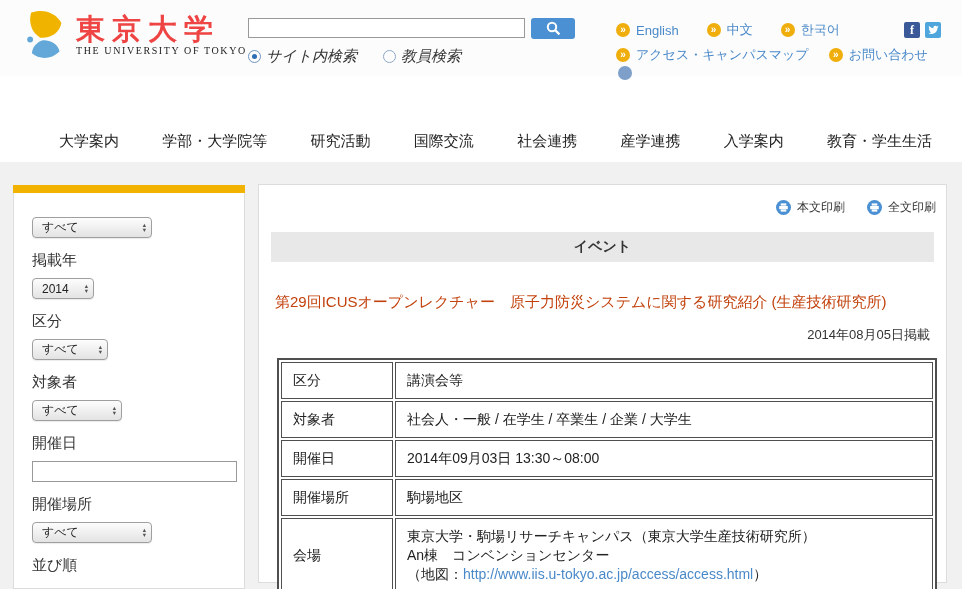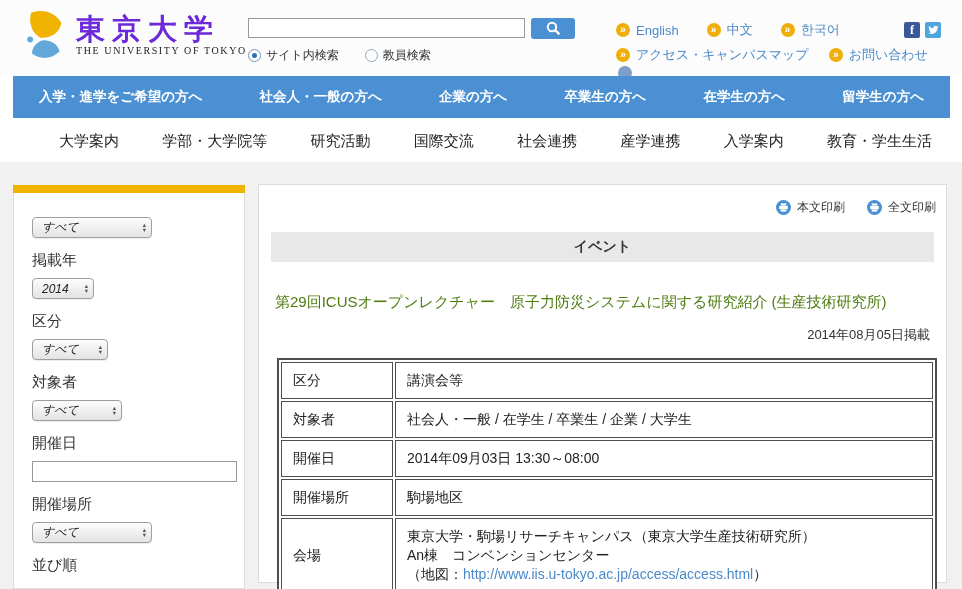--- a/index.html
+++ b/index.html
@@ -6,25 +6,25 @@
   html,body { background:#e9e9e9; }
   body { font-family:"Liberation Sans","DejaVu Sans",sans-serif; }
   #page {
     position:relative; width:962px; height:589px; margin:0 auto;
     background:#ffffff; overflow:hidden;
   }
   
   .header { position:absolute; top:0; left:0; width:962px; height:76px; background:#fcfcfc; }
   .logo { position:absolute; top:8px; left:20px; display:flex; align-items:center; }
   .logo-text { margin-left:10px; }
-  .logo-kanji { font-size:29px; font-weight:bold; letter-spacing:7px; color:#6d28d9; line-height:32px; white-space:nowrap; }
+  .logo-kanji { font-size:29px; font-weight:bold; letter-spacing:7px; color:#ef4444; line-height:32px; white-space:nowrap; }
   .logo-en { font-family:"Liberation Serif","DejaVu Serif",serif; font-size:10px; letter-spacing:1.6px; color:#1c1c1c; }
   .search-box { position:absolute; top:18px; left:248px; width:277px; height:20px; border:1px solid #999; background:#fff; font-size:12px; padding:0 6px; }
   .search-btn { position:absolute; top:18px; left:531px; width:44px; height:21px; background:#4a90d2; border:none; border-radius:3px; cursor:pointer; display:flex; align-items:center; justify-content:center; }
-  .radio-row { position:absolute; top:47px; left:248px; display:flex; gap:26px; font-size:12px; color:#333; }
+  .radio-row { position:absolute; top:47px; left:248px; display:flex; gap:26px; font-size:15px; color:#333;font-style:italic; }
   .radio-item { display:flex; align-items:center; gap:5px; cursor:pointer; }
   .radio { width:13px; height:13px; border-radius:50%; border:1px solid #8fa9c6; background:#fdfdfd; position:relative; display:inline-block; }
   .radio.on { border-color:#6f95c2; }
   .radio.on::after { content:""; position:absolute; left:3px; top:3px; width:5px; height:5px; border-radius:50%; background:#2f6eb5; }
   .lang-row1 { position:absolute; top:21px; left:616px; display:flex; gap:28px; }
   .lang-row2 { position:absolute; top:46px; left:616px; display:flex; gap:20px; }
   .jump-link { display:flex; align-items:center; gap:6px; font-size:13px; color:#4a89c9; text-decoration:none; cursor:pointer; white-space:nowrap; }
   .ycircle { width:14px; height:14px; border-radius:50%; background:#efae0c; color:#fff; font-size:10px; font-weight:bold; line-height:14px; text-align:center; display:inline-block; }
   .partial-circle { position:absolute; top:66px; left:618px; width:14px; height:14px; border-radius:50%; background:#7d9fc9; z-index:1; }
   .sns { position:absolute; top:22px; left:904px; display:flex; gap:5px; }
@@ -40,32 +40,32 @@
   .breadcrumb { position:absolute; top:166px; right:17px; font-size:12px; color:#444; white-space:nowrap; }
   .breadcrumb .bc-link { color:#4a89c9; text-decoration:none; cursor:pointer; }
   .bc-sep { color:#666; margin:0 4px; }
   
   .sidebar { position:absolute; top:186px; left:13px; width:232px; height:403px; background:#fff; border:1px solid #dcdcdc; border-top:none; }
   .sidebar-topbar { height:8px; background:#f2b300; margin:-1px -1px 0 -1px; }
   .sidebar-inner { padding:16px 14px 0 18px; }
   .f-label { font-size:15px; color:#333; margin-top:13px; }
   .f-label:first-child { margin-top:10px; }
   .selectbox { margin-top:8px; height:21px; border:1px solid #9f9f9f; border-radius:4px; background:linear-gradient(#fdfdfd,#e3e3e3); display:flex; align-items:center; justify-content:space-between; padding:0 5px 0 9px; cursor:pointer; box-shadow:0 1px 1px rgba(0,0,0,0.08); }
-  .selectbox .sv { font-size:12px; color:#222;font-style:italic; }
+  .selectbox .sv { font-size:12px; color:#222; }
   .stepper { display:flex; flex-direction:column; line-height:4.5px; font-size:6.5px; color:#555; }
   .w120 { width:120px; } .w62 { width:62px; } .w76 { width:76px; } .w90 { width:90px; }
   .date-input { margin-top:8px; width:205px; height:21px; border:1px solid #999; background:#fff; font-size:12px; padding:0 5px; }
   
   .main { position:absolute; top:184px; left:258px; width:689px; height:399px; background:#fff; border:1px solid #dcdcdc; padding:12px 4px; }
   .print-row { display:flex; justify-content:flex-end; gap:22px; margin-top:2px; padding-right:6px; }
   .print-btn { display:flex; align-items:center; gap:6px; font-size:12px; color:#333; cursor:pointer; }
   .bcircle { width:15px; height:15px; border-radius:50%; background:#4a90d2; display:flex; align-items:center; justify-content:center; }
   .section-bar { margin:16px 8px 0 8px; height:30px; background:#e8e8e8; display:flex; align-items:center; justify-content:center; }
   .section-bar span { font-size:14px; font-weight:bold; color:#333; }
-  .event-title { margin:30px 12px 0 12px; font-size:15px; color:#4d7c0f; line-height:20px; }
+  .event-title { margin:30px 12px 0 12px; font-size:15px; color:#c2410c; line-height:20px; }
   .posted { margin:14px 12px 0 0; text-align:right; font-size:13px; color:#333; }
   .detail-table { margin:14px 0 0 14px; width:660px; border:2px solid #4f4f4f; border-collapse:separate; border-spacing:2px; background:#fff; }
   .detail-table td { border:1px solid #4f4f4f; font-size:14px; color:#222; padding:8px 11px; line-height:19px; vertical-align:middle; }
   .detail-table td.lbl { width:112px; }
   .detail-table a { color:#4a89c9; text-decoration:none; cursor:pointer; }
   .vline { display:block; }
 </style>
 </head>
 <body>
 
@@ -134,28 +134,20 @@
     <div class="sns">
       <div class="sns-fb">f</div>
       <div class="sns-tw">
         <svg width="11" height="10" viewBox="0 0 14 12">
           <path fill="#fff" d="M13.5 1.6c-.5.3-1 .4-1.5.5.5-.3.9-.8 1.1-1.4-.5.3-1.1.5-1.7.7C10.9.8 10.2.5 9.4.5 8 .5 6.8 1.7 6.8 3.1c0 .2 0 .4.1.6C4.7 3.6 2.7 2.6 1.4 1 1.1 1.4 1 1.9 1 2.4c0 .9.5 1.7 1.2 2.2-.4 0-.8-.1-1.2-.3v0c0 1.3.9 2.3 2.1 2.6-.2.1-.5.1-.7.1-.2 0-.3 0-.5-.1.3 1 1.3 1.8 2.4 1.8-.9.7-2 1.1-3.2 1.1H.5c1.2.8 2.6 1.2 4.1 1.2 4.9 0 7.5-4 7.5-7.5v-.3c.5-.4 1-.9 1.4-1.6z"></path>
         </svg>
       </div>
     </div>
   </div>
 
-  <ul class="nav1">
-    <li>入学・進学をご希望の方へ</li>
-    <li>社会人・一般の方へ</li>
-    <li>企業の方へ</li>
-    <li>卒業生の方へ</li>
-    <li>在学生の方へ</li>
-    <li>留学生の方へ</li>
-  </ul>
 
   <ul class="nav2">
     <li>大学案内</li>
     <li>学部・大学院等</li>
     <li>研究活動</li>
     <li>国際交流</li>
     <li>社会連携</li>
     <li>産学連携</li>
     <li>入学案内</li>
     <li>教育・学生生活</li>

